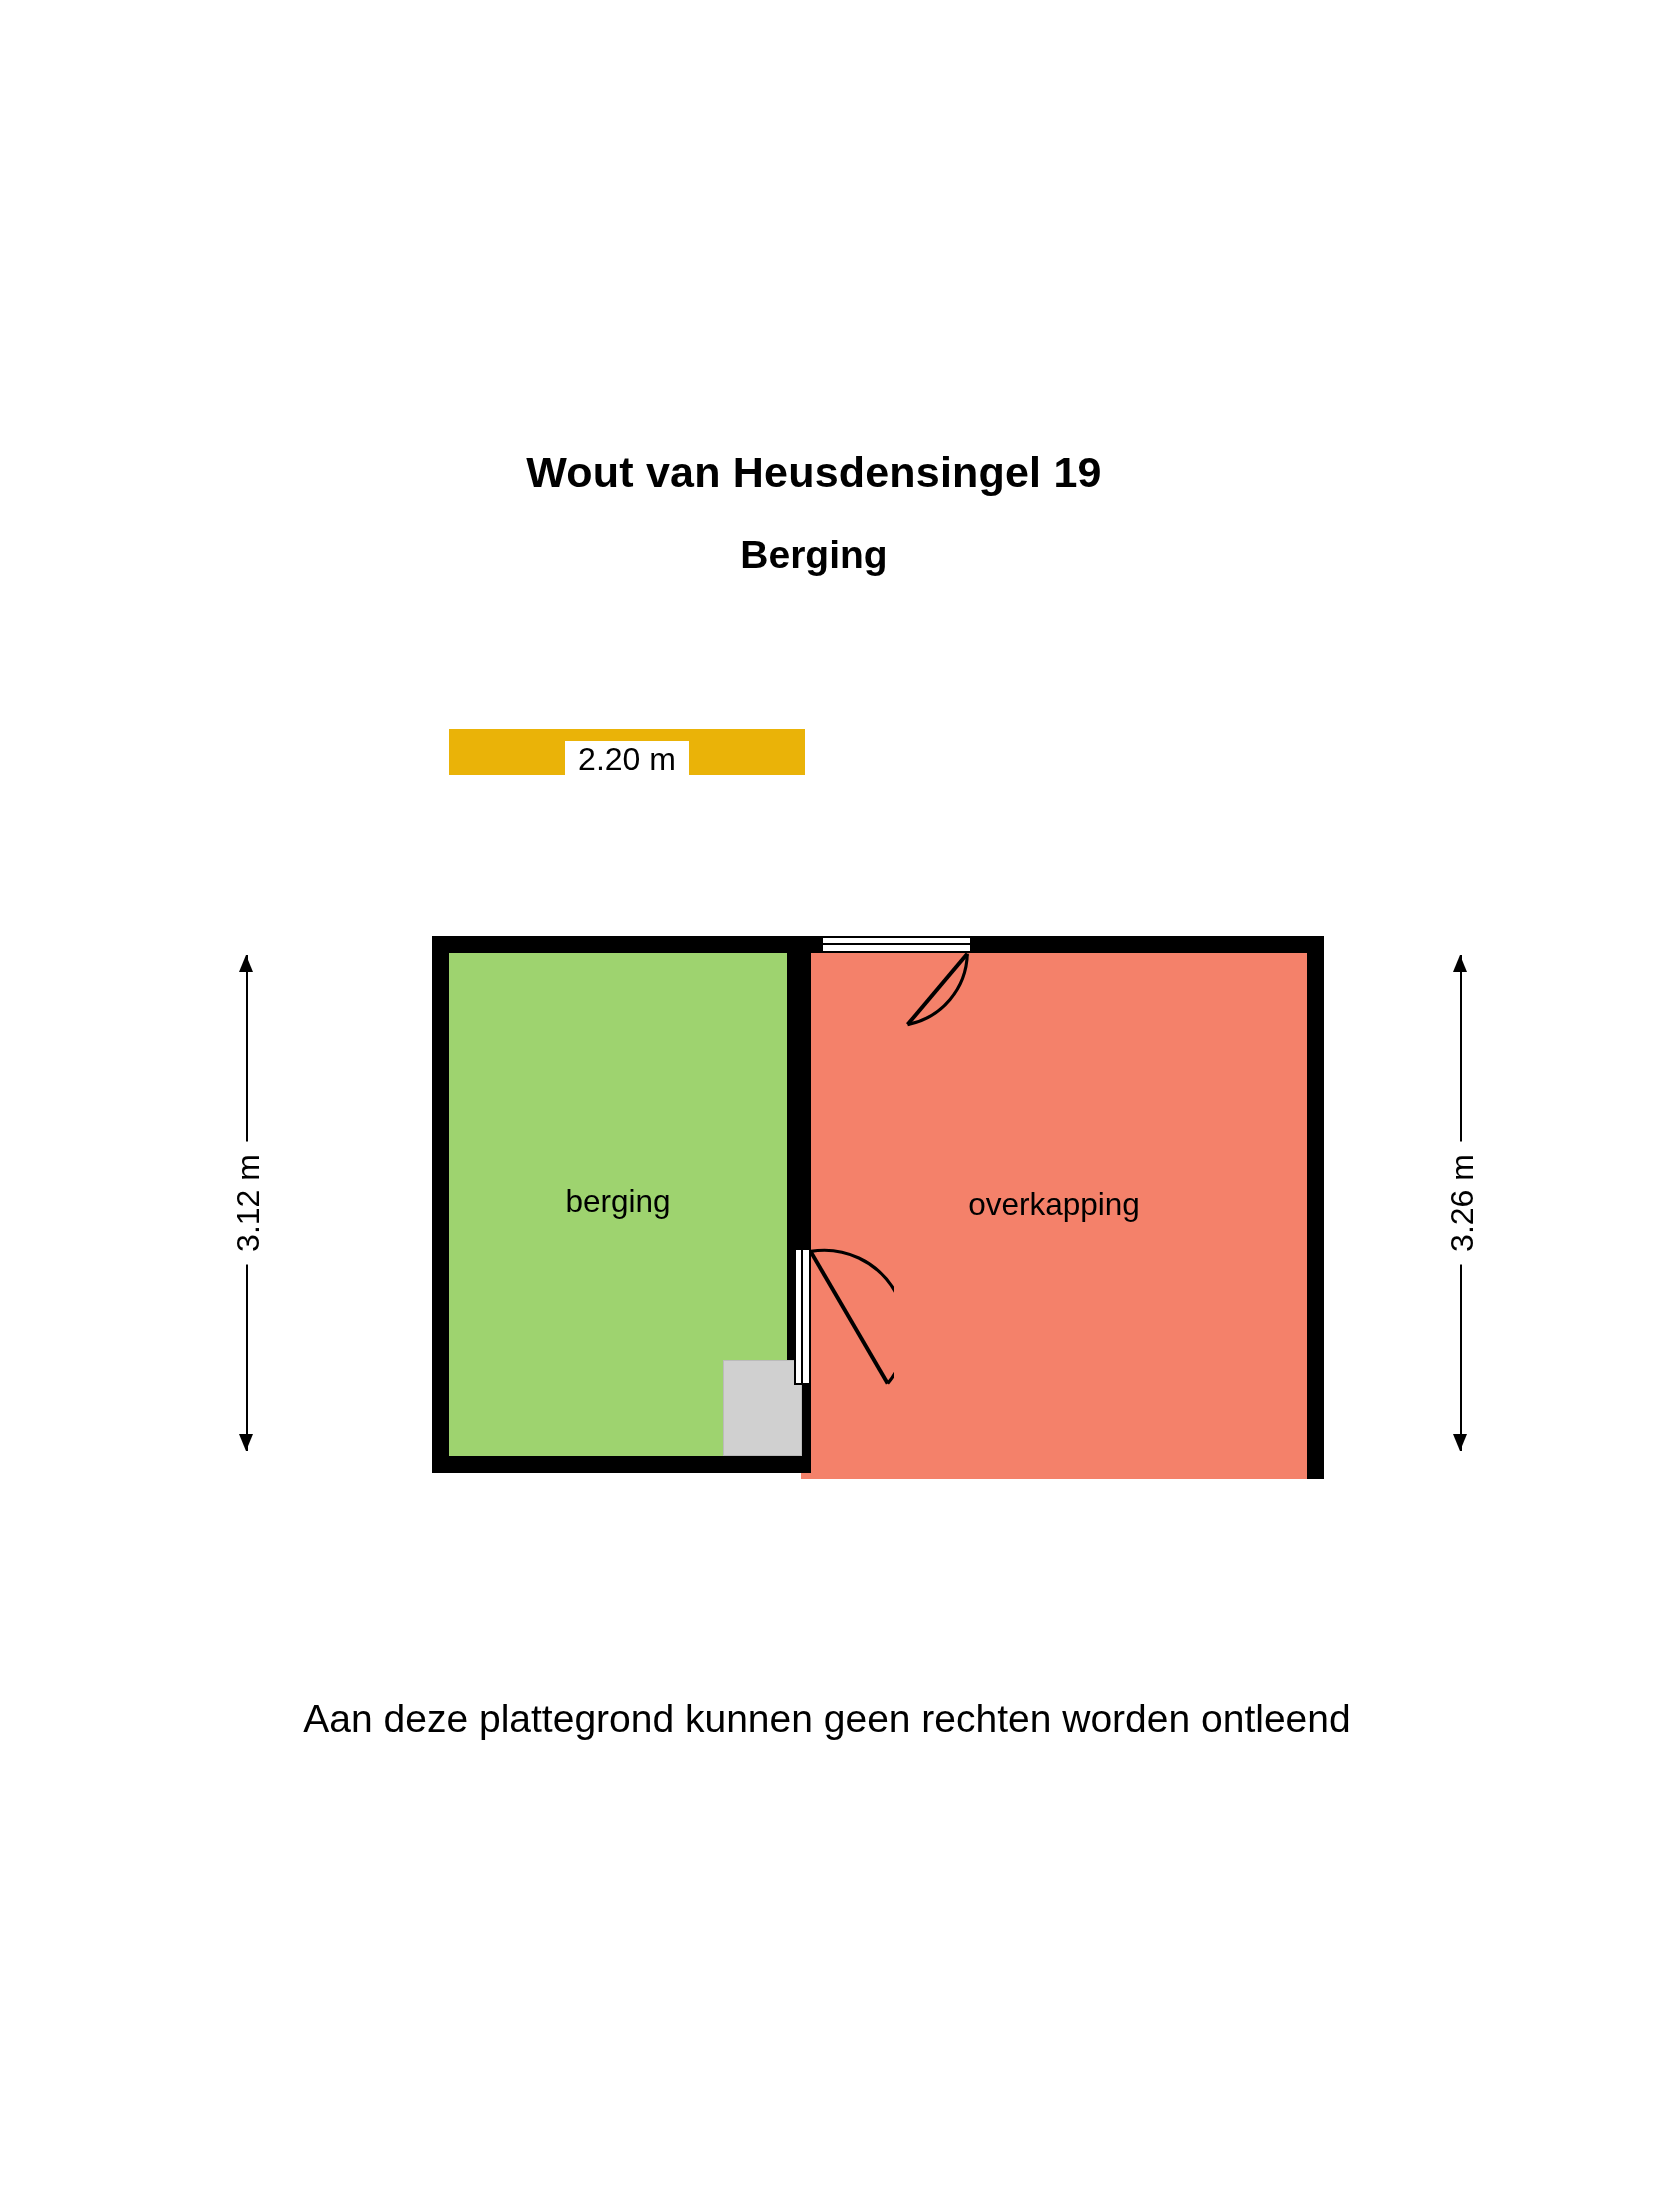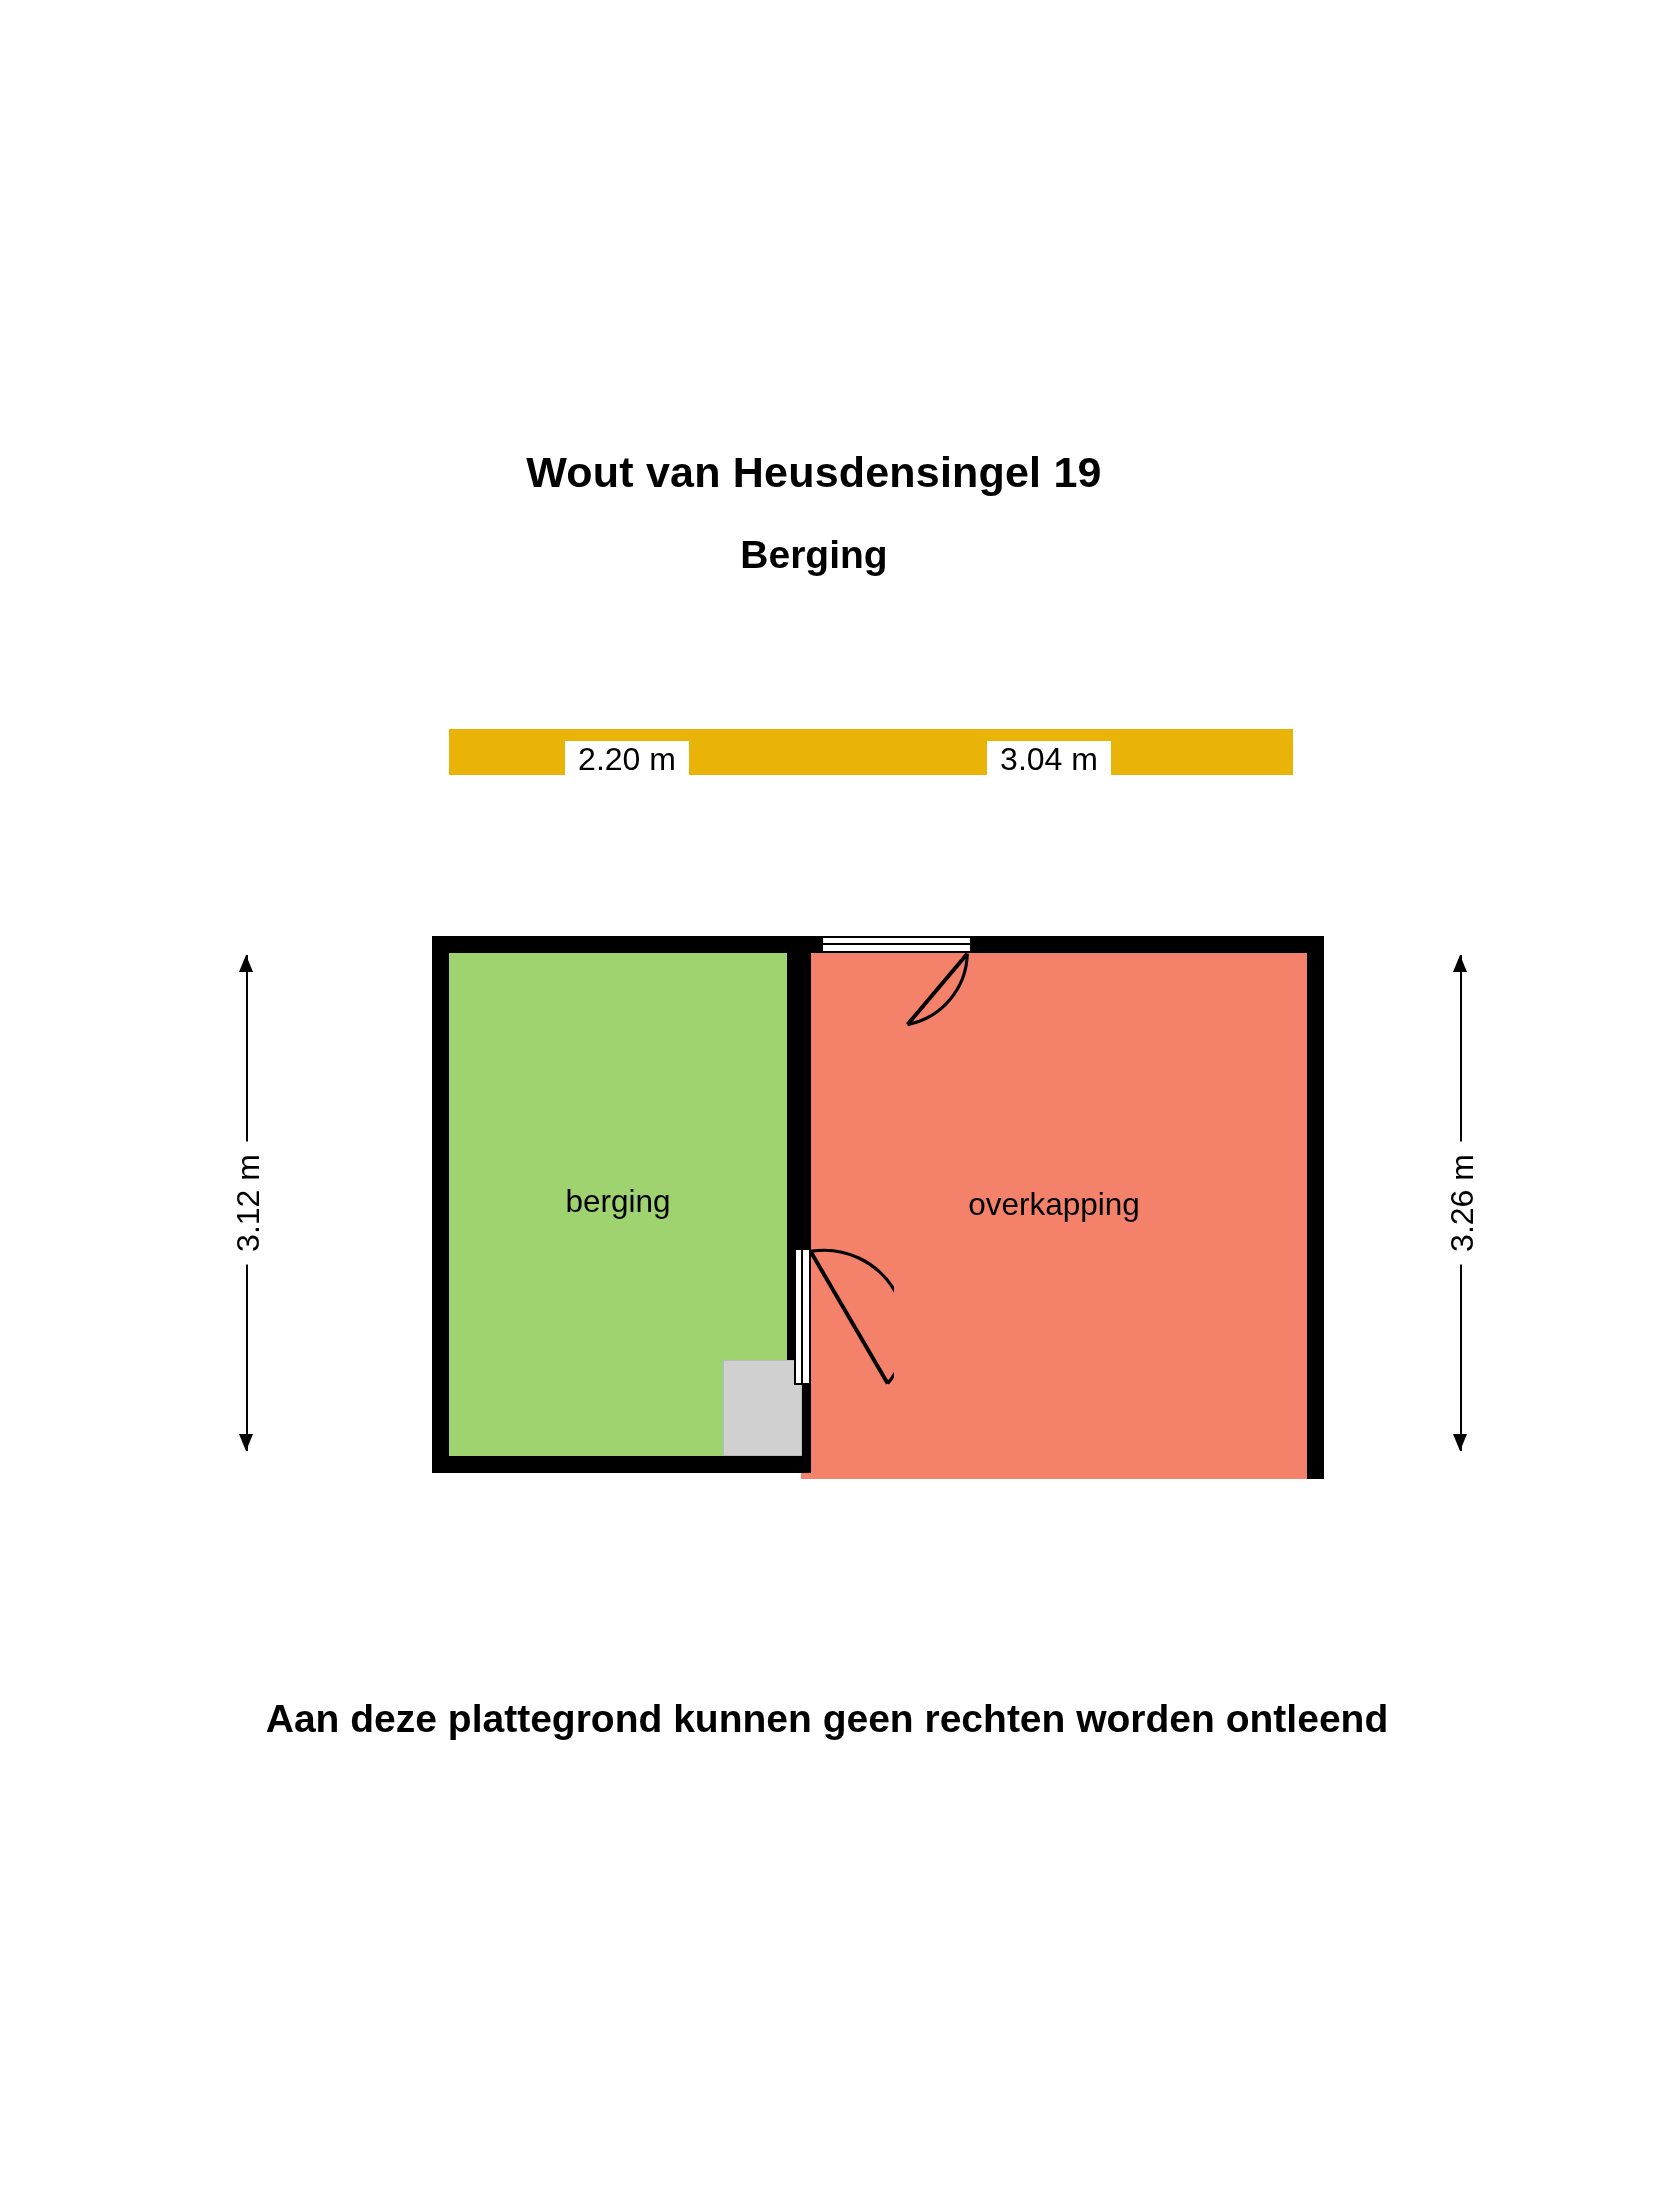--- a/index.html
+++ b/index.html
@@ -45,21 +45,21 @@
   }
 
   
   .disclaimer {
     position: absolute;
     left: 0;
     top: 1697px;
     width: 1654px;
     text-align: center;
     font-size: 39px;
-    font-weight: bold;
+    font-weight: normal;
   }
 
   
   .dim-h {
     position: absolute;
     height: 47px;
   }
   .dim-h .line {
     position: absolute;
     top: 33px;
@@ -293,28 +293,20 @@
 
   <div class="dim-h" style="left:449px; top:729px; width:356px;">
     <div class="line"></div>
     <div class="arrow-l"></div>
     <div class="arrow-r"></div>
     <div class="label">
       <span>2.20 m</span>
     </div>
   </div>
 
-  <div class="dim-h" style="left:805px; top:729px; width:488px;">
-    <div class="line"></div>
-    <div class="arrow-l"></div>
-    <div class="arrow-r"></div>
-    <div class="label">
-      <span>3.04 m</span>
-    </div>
-  </div>
 
   <div class="dim-v" style="left:224px; top:955px; height:496px;">
     <div class="line"></div>
     <div class="arrow-t"></div>
     <div class="arrow-b"></div>
     <div class="vlabel">3.12 m</div>
   </div>
 
   <div class="dim-v" style="left:1438px; top:955px; height:496px;">
     <div class="line"></div>

